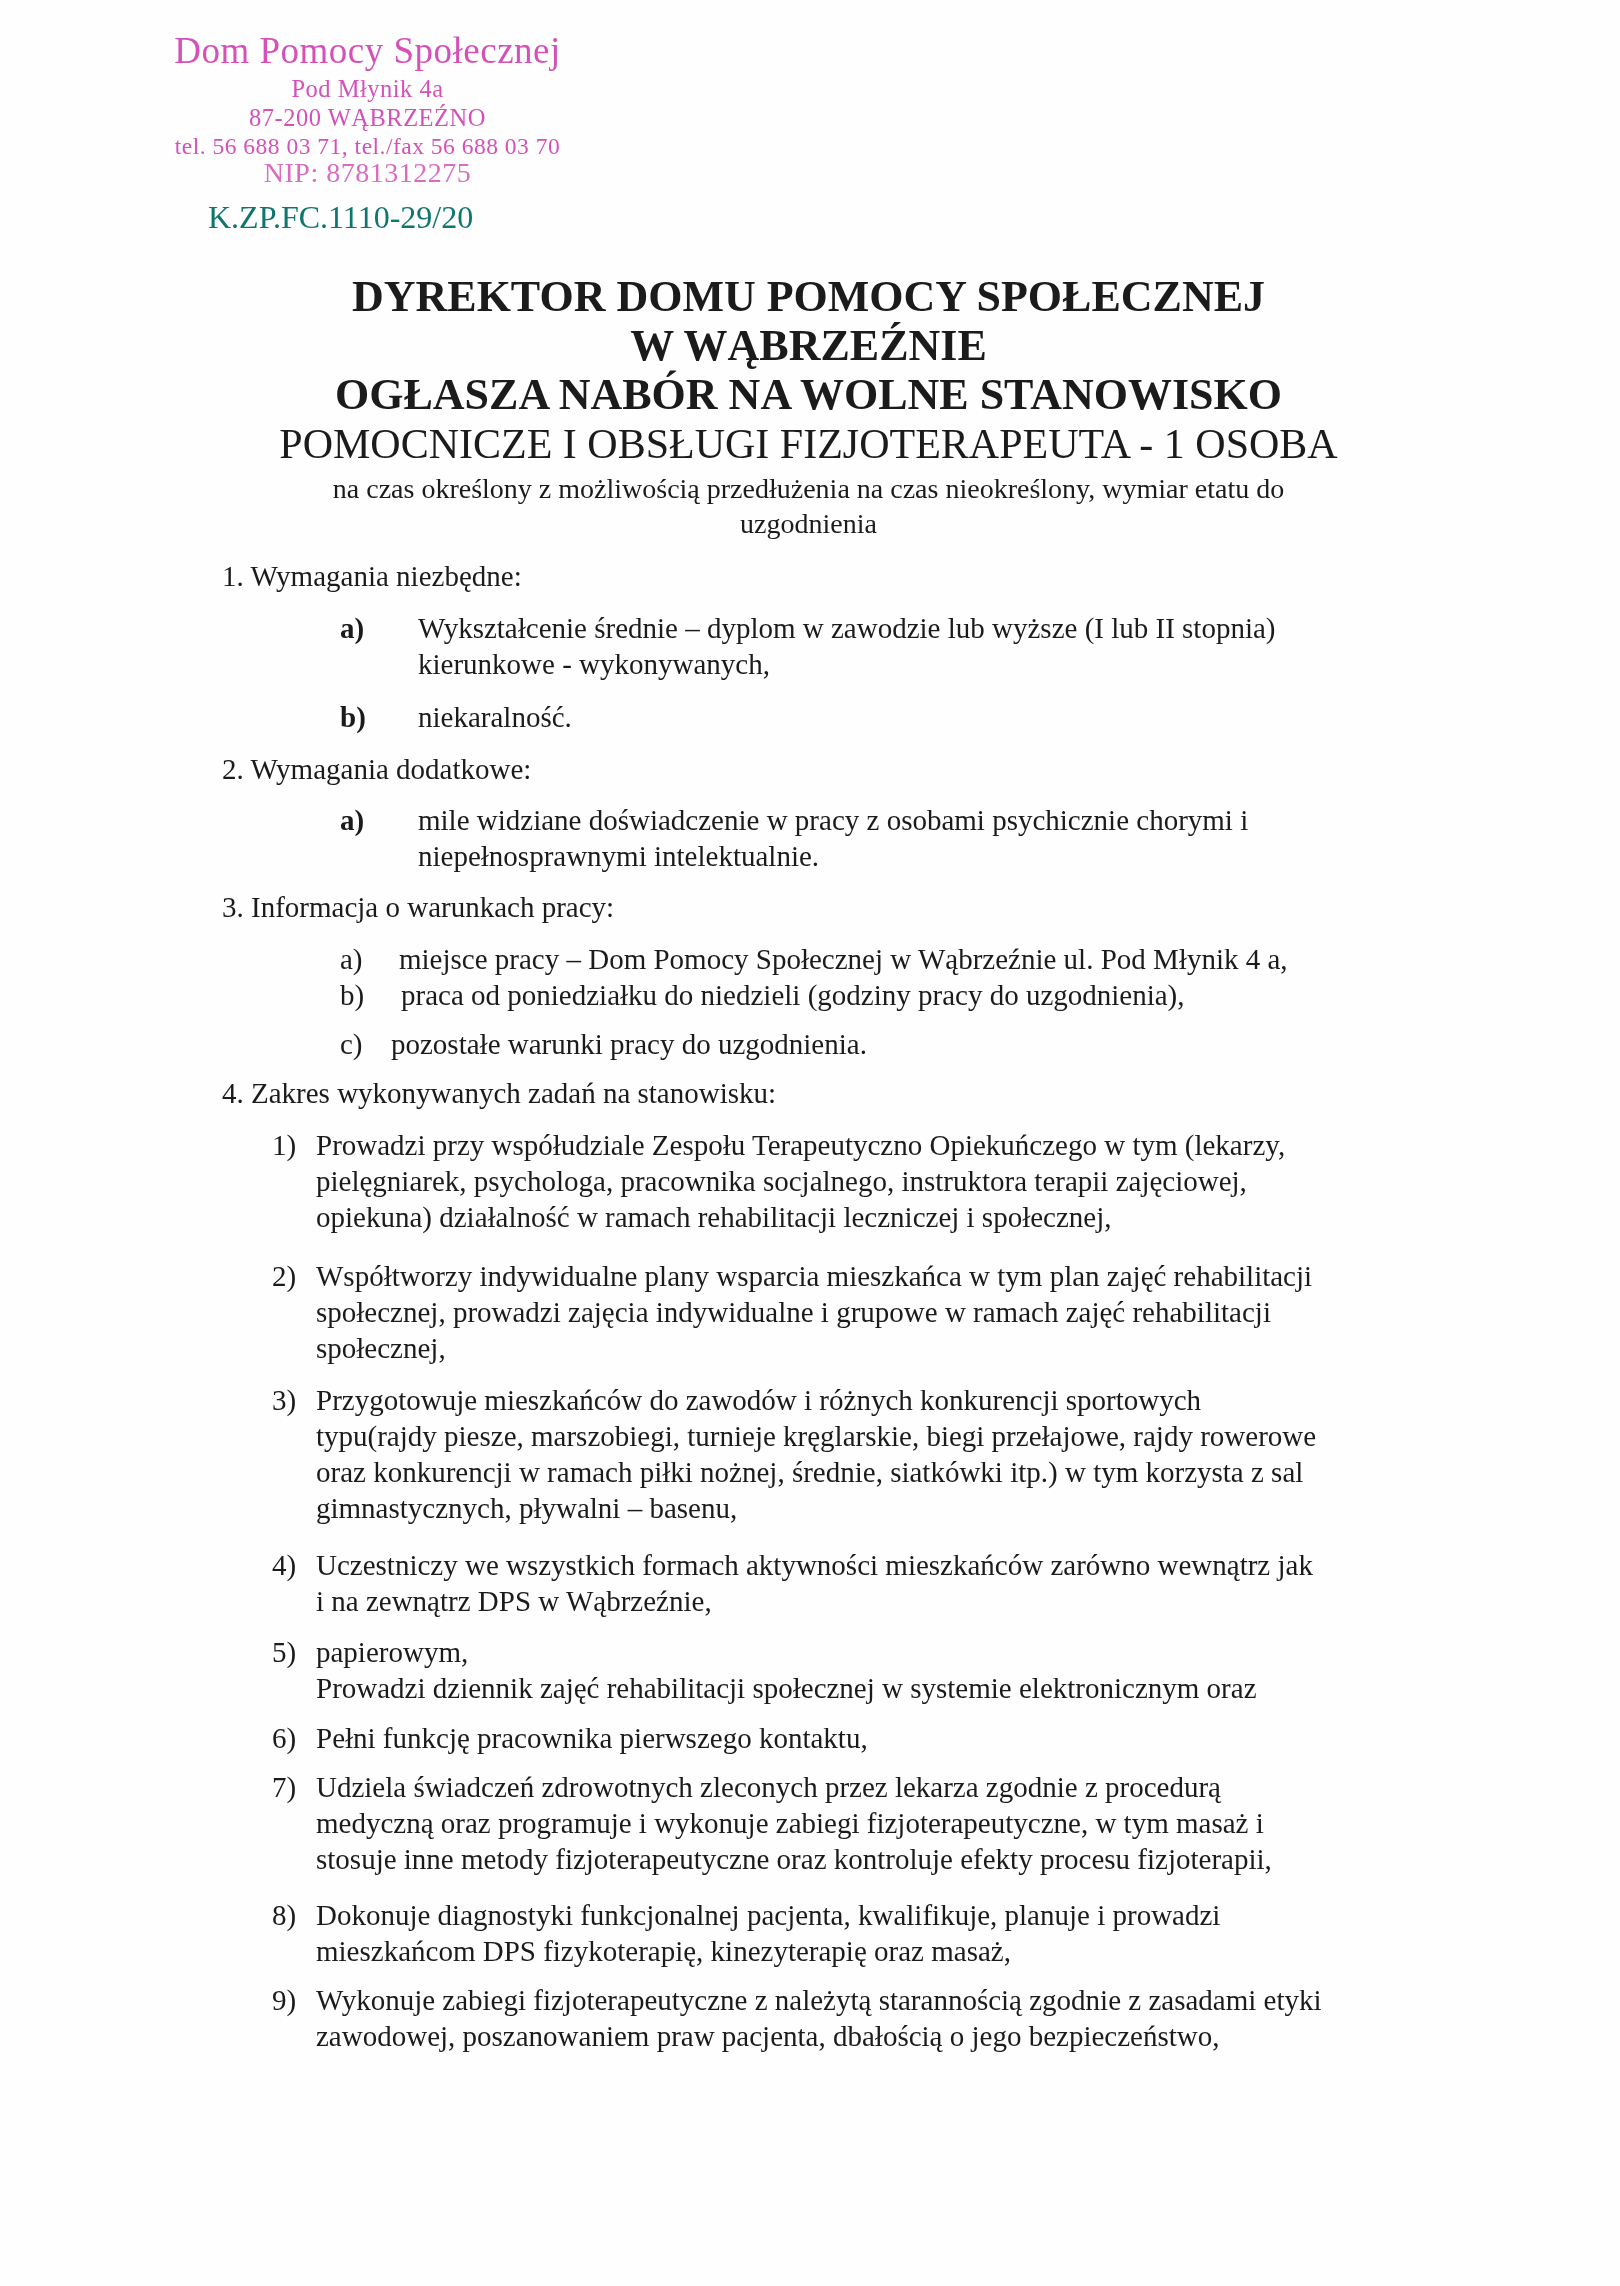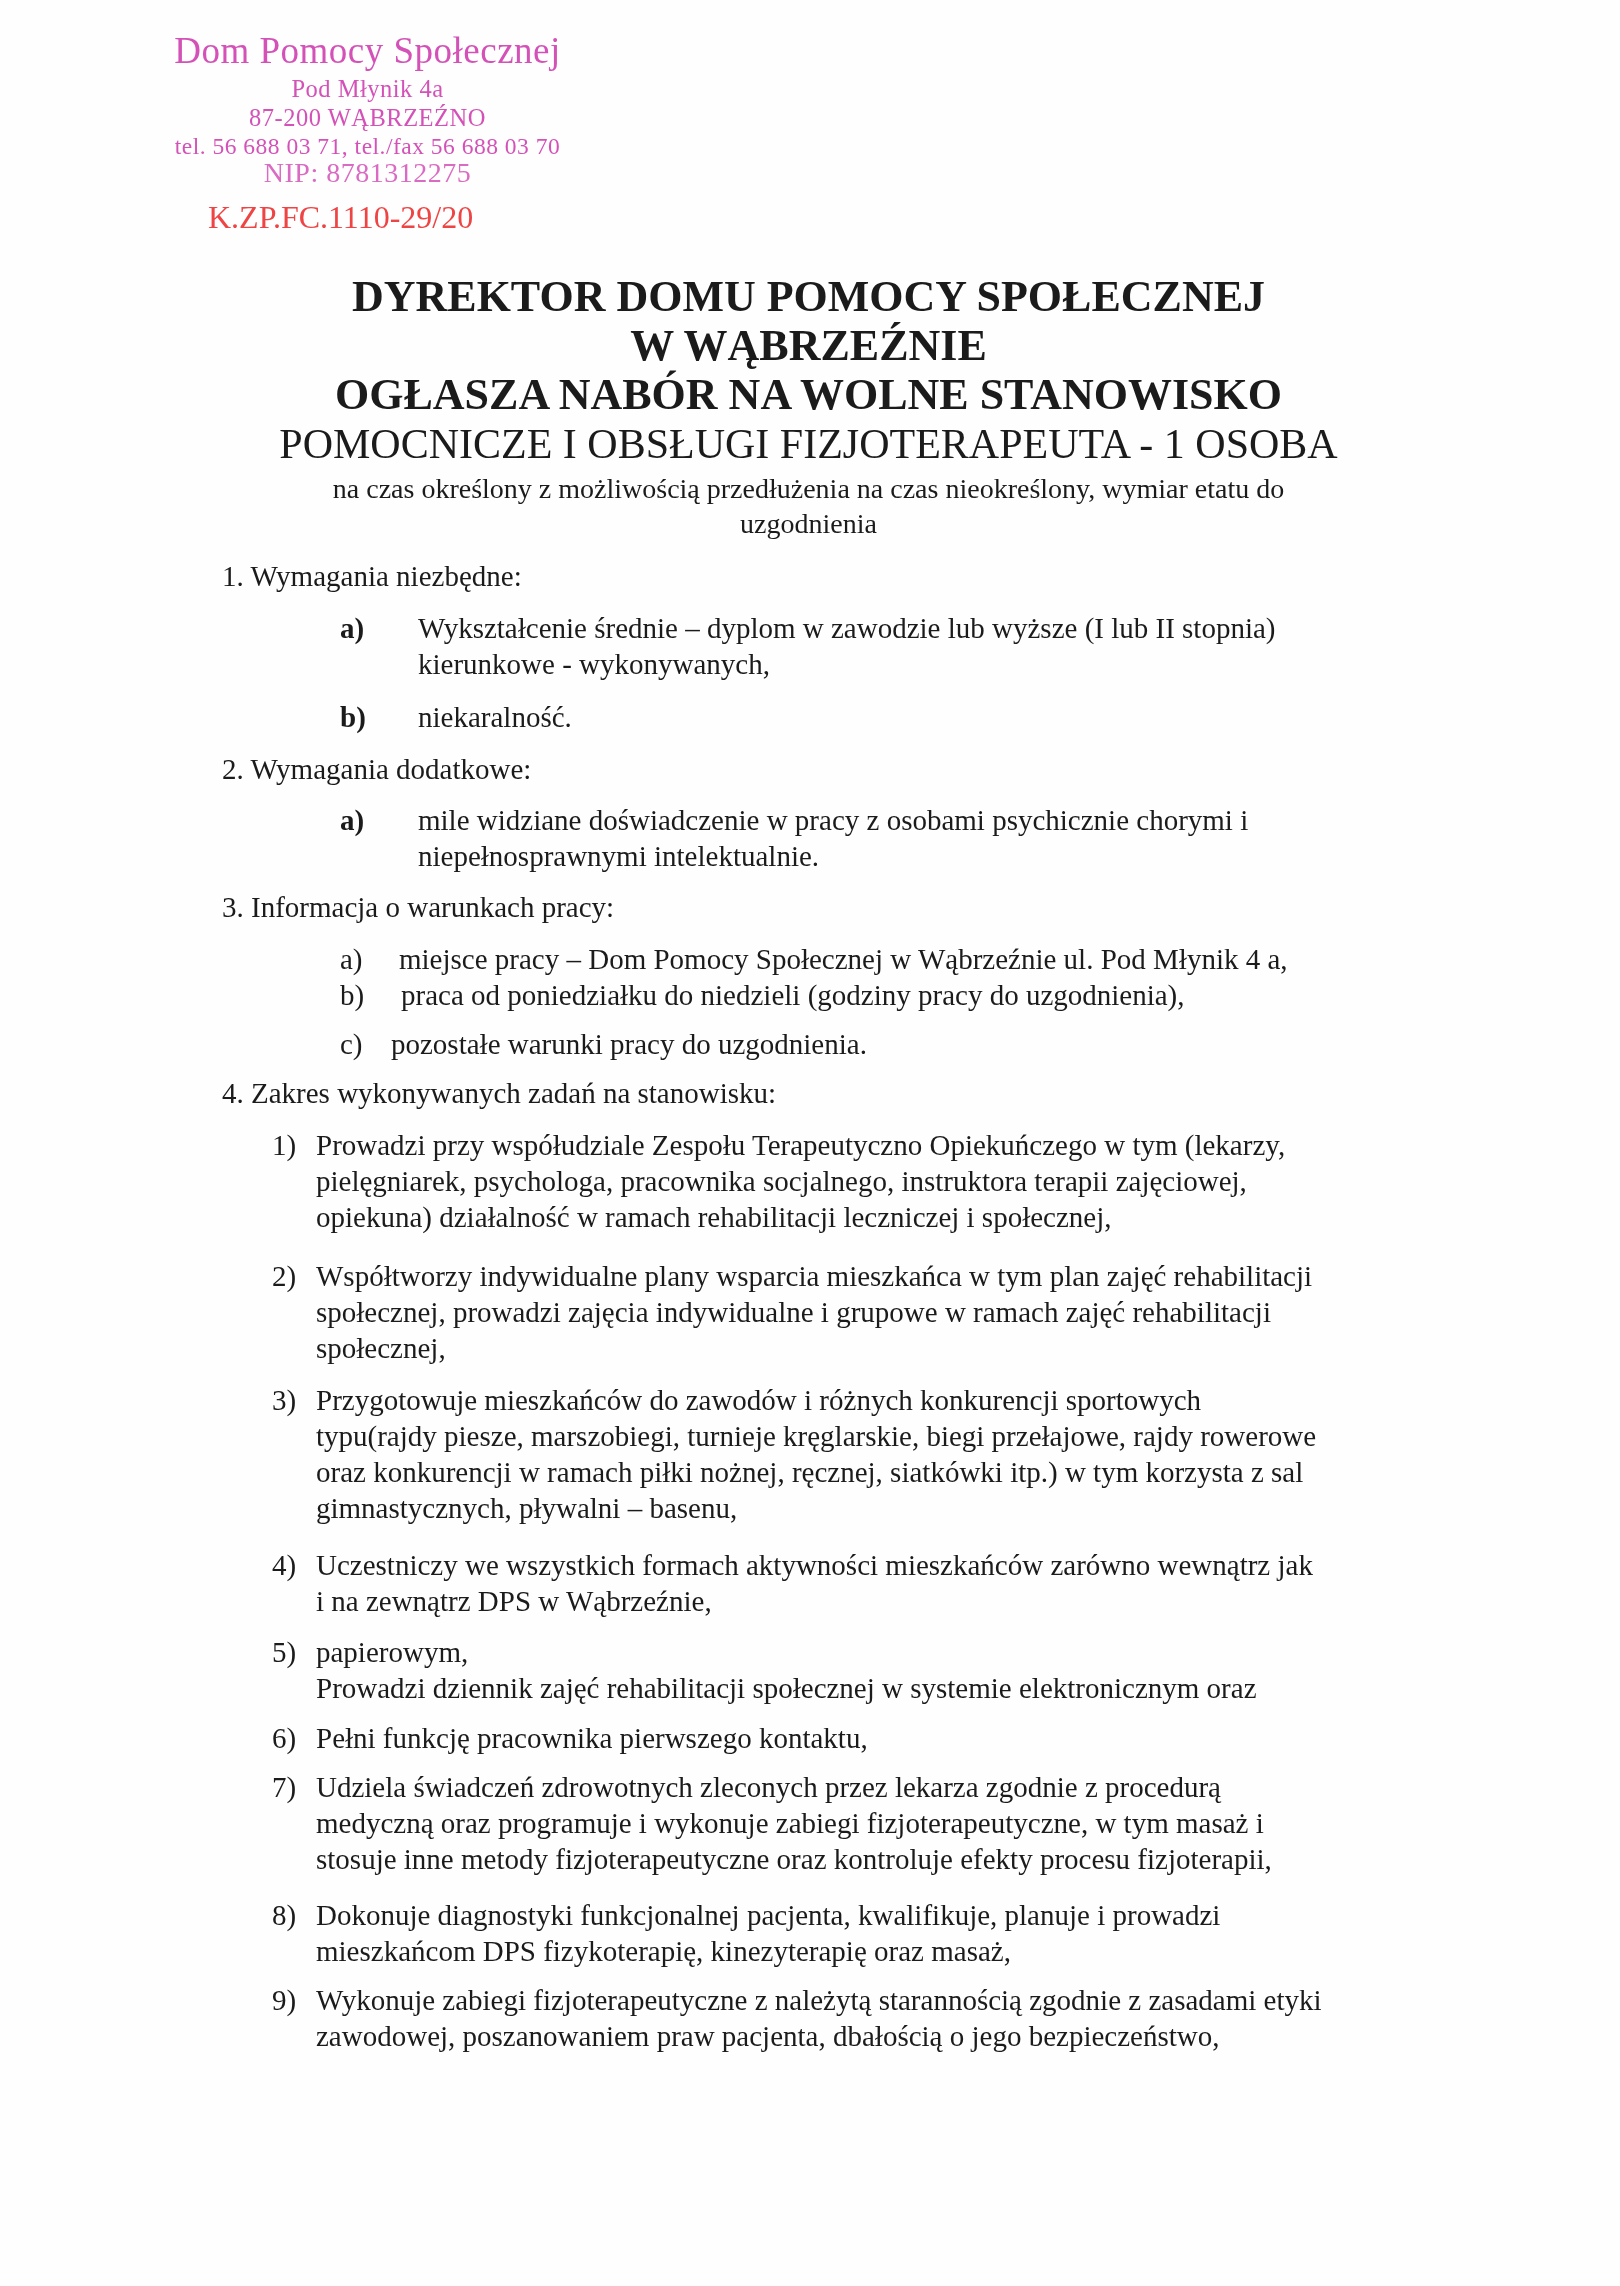--- a/index.html
+++ b/index.html
@@ -9,21 +9,21 @@
 
   
   .stamp { position: absolute; left: 147px; top: 29px; width: 441px; text-align: center;
            color: #d452b8; font-family: "Liberation Serif", serif; letter-spacing: 0.5px; }
   .stamp .s1 { font-size: 37px; line-height: 43px; }
   .stamp .s2 { font-size: 24.5px; line-height: 29px; margin-top: 2px; }
   .stamp .s3 { font-size: 24.5px; line-height: 29px; }
   .stamp .s4 { font-size: 23.5px; line-height: 29px; white-space: nowrap; }
   .stamp .s5 { font-size: 28px; line-height: 23.5px; opacity: 0.85; }
 
-  .ref { position: absolute; left: 208px; top: 199px; font-size: 32px; color: #ef4444; }
+  .ref { position: absolute; left: 208px; top: 199px; font-size: 32px; color: #0f766e; }
 
   
   .hdr { position: absolute; left: 196px; width: 1225px; text-align: center; }
   .h-bold { font-weight: bold; font-size: 44px; line-height: 49px; }
   .h1 { top: 272px; }
   .h2 { top: 321px; }
   .h3 { top: 370px; }
   .h4 { top: 420px; font-size: 42px; line-height: 49px; }
   .h5 { top: 472px; font-size: 28px; line-height: 33px; }
   .h6 { top: 507px; font-size: 28px; line-height: 33px; }
@@ -124,21 +124,21 @@
       <div>społecznej, prowadzi zajęcia indywidualne i grupowe w ramach zajęć rehabilitacji</div>
       <div>społecznej,</div>
     </div>
   </div>
 
   <div class="task" style="top:1382px">
     <span class="num">3)</span>
     <div class="txt">
       <div>Przygotowuje mieszkańców do zawodów i różnych konkurencji sportowych</div>
       <div>typu(rajdy piesze, marszobiegi, turnieje kręglarskie, biegi przełajowe, rajdy rowerowe</div>
-      <div>oraz konkurencji w ramach piłki nożnej, ręcznej, siatkówki itp.) w tym korzysta z sal</div>
+      <div>oraz konkurencji w ramach piłki nożnej, średnie, siatkówki itp.) w tym korzysta z sal</div>
       <div>gimnastycznych, pływalni – basenu,</div>
     </div>
   </div>
 
   <div class="task" style="top:1547px">
     <span class="num">4)</span>
     <div class="txt">
       <div>Uczestniczy we wszystkich formach aktywności mieszkańców zarówno wewnątrz jak</div>
       <div>i na zewnątrz DPS w Wąbrzeźnie,</div>
     </div>

